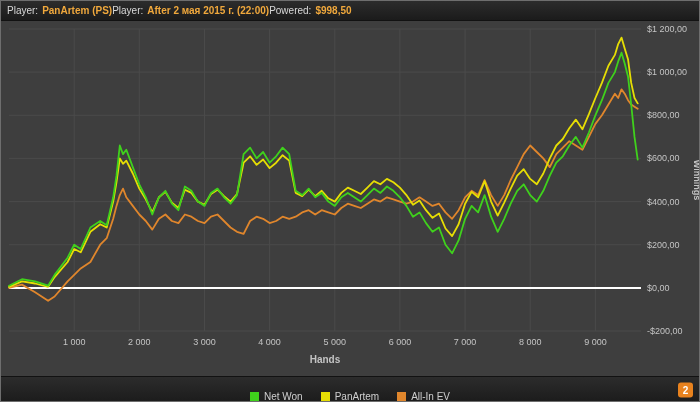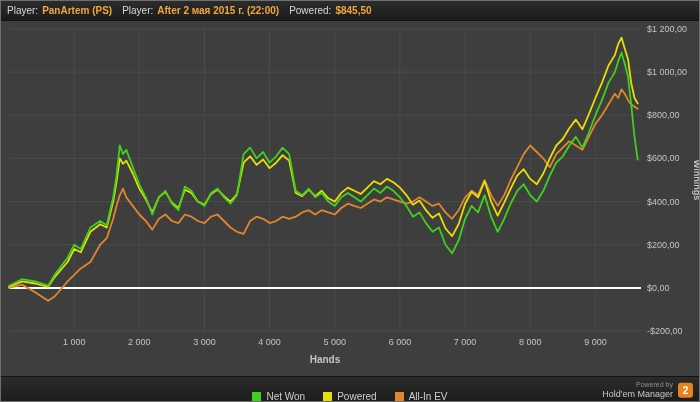--- a/index.html
+++ b/index.html
@@ -1,21 +1,21 @@
 <!DOCTYPE html>
 <html><head>
 <meta charset="utf-8">
 <style>
   html,body{margin:0;padding:0;background:#2b2b2b;font-family:"Liberation Sans",sans-serif;}
   .window{width:700px;height:402px;background:#3e3e3e;border:1px solid #6e6e6e;box-sizing:border-box;
           display:flex;flex-direction:column;overflow:hidden;}
   .topbar{flex:0 0 19px;background:linear-gradient(#2c2c2c,#1b1b1b);border-bottom:1px solid #121212;
           display:flex;align-items:center;padding:0 6px;font-size:10px;white-space:nowrap;}
   .lbl{color:#d8d8d8;margin-right:4px;}
-  .val{color:#f0a83c;font-weight:bold;margin-right:10px;}
+  .val{color:#f0a83c;font-weight:bold;}
   .chart-wrap{flex:1 1 auto;position:relative;background:#3e3e3e;}
   #chart{display:block;}
   #chart text{font-family:"Liberation Sans",sans-serif;}
   .bottombar{flex:0 0 26px;background:linear-gradient(#2c2c2c,#1b1b1b);border-top:1px solid #121212;
              display:flex;align-items:center;position:relative;}
   .legend{margin:0 auto;display:flex;gap:18px;align-items:center;font-size:10px;color:#cfcfcf;}
   .legend-item{display:flex;align-items:center;gap:5px;cursor:default;margin-top:12px;}
   .swatch{width:9px;height:9px;display:inline-block;background:#888;}
   .powered{position:absolute;right:6px;top:50%;transform:translateY(-50%);display:flex;align-items:center;gap:5px;}
   .powered-text{display:flex;flex-direction:column;align-items:flex-end;line-height:1.15;}
@@ -28,21 +28,21 @@
 <body>
 
 <div class="window">
 
   <header class="topbar">
     <span class="lbl">Player:</span>
     <span class="val">PanArtem (PS)</span>
     <span class="lbl">Player:</span>
     <span class="val">After 2 мая 2015 г. (22:00)</span>
     <span class="lbl">Powered:</span>
-    <span class="val">$845,50</span>
+    <span class="val">$998,50</span>
   </header>
 
   <div class="chart-wrap">
     <svg id="chart" width="700" height="355" viewBox="0 0 700 355">
         <line x1="8" x2="640" y1="310.0" y2="310.0" stroke="#4a4a4a" stroke-width="1"></line>
         <text x="646" y="313.0" fill="#c4c4c4" font-size="9">-$200,00</text>
         <line x1="8" x2="640" y1="266.9" y2="266.9" stroke="#4a4a4a" stroke-width="1"></line>
         <text x="646" y="269.9" fill="#c4c4c4" font-size="9">$0,00</text>
         <line x1="8" x2="640" y1="223.7" y2="223.7" stroke="#4a4a4a" stroke-width="1"></line>
         <text x="646" y="226.7" fill="#c4c4c4" font-size="9">$200,00</text>
@@ -84,29 +84,25 @@
   </div>
 
   <footer class="bottombar">
     <div class="legend">
       <span class="legend-item">
         <i class="swatch" style="background: rgb(63, 209, 28);"></i>
         <span>Net Won</span>
       </span>
       <span class="legend-item">
         <i class="swatch" style="background: rgb(230, 222, 4);"></i>
-        <span>Powered</span>
+        <span>PanArtem</span>
       </span>
       <span class="legend-item">
         <i class="swatch" style="background: rgb(224, 134, 44);"></i>
         <span>All-In EV</span>
       </span>
     </div>
     <div class="powered">
-      <div class="powered-text">
-        <span class="powered-by">Powered by</span>
-        <span class="brand">Hold'em Manager</span>
-      </div>
       <span class="badge">2</span>
     </div>
   </footer>
 
 </div>
 
 </body></html>

